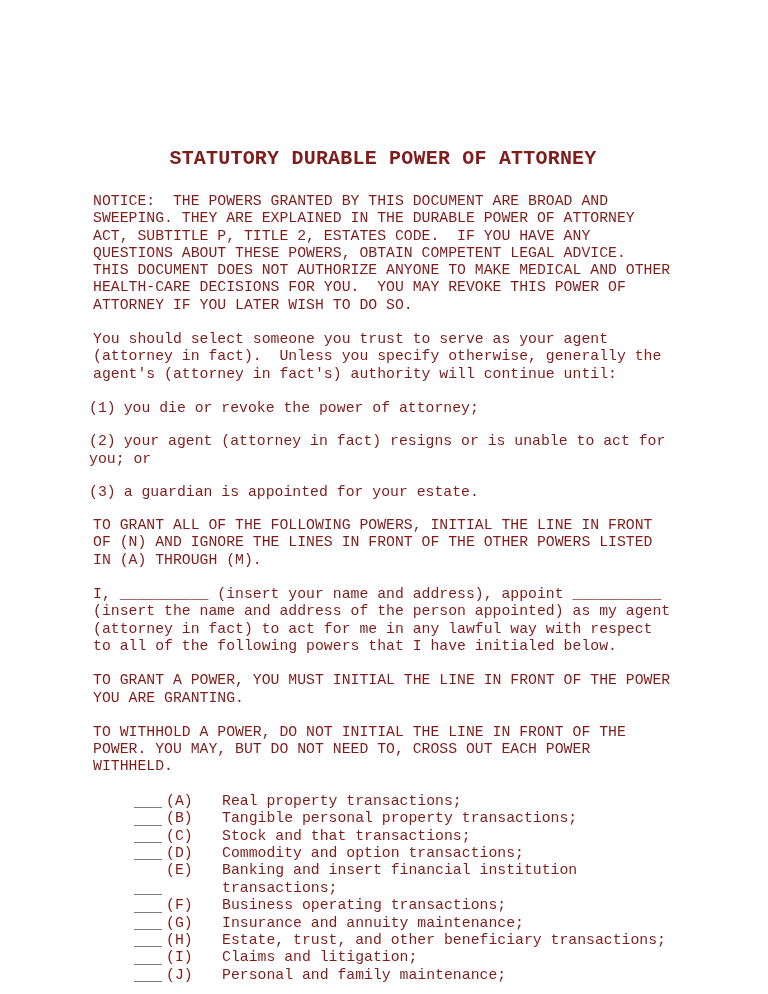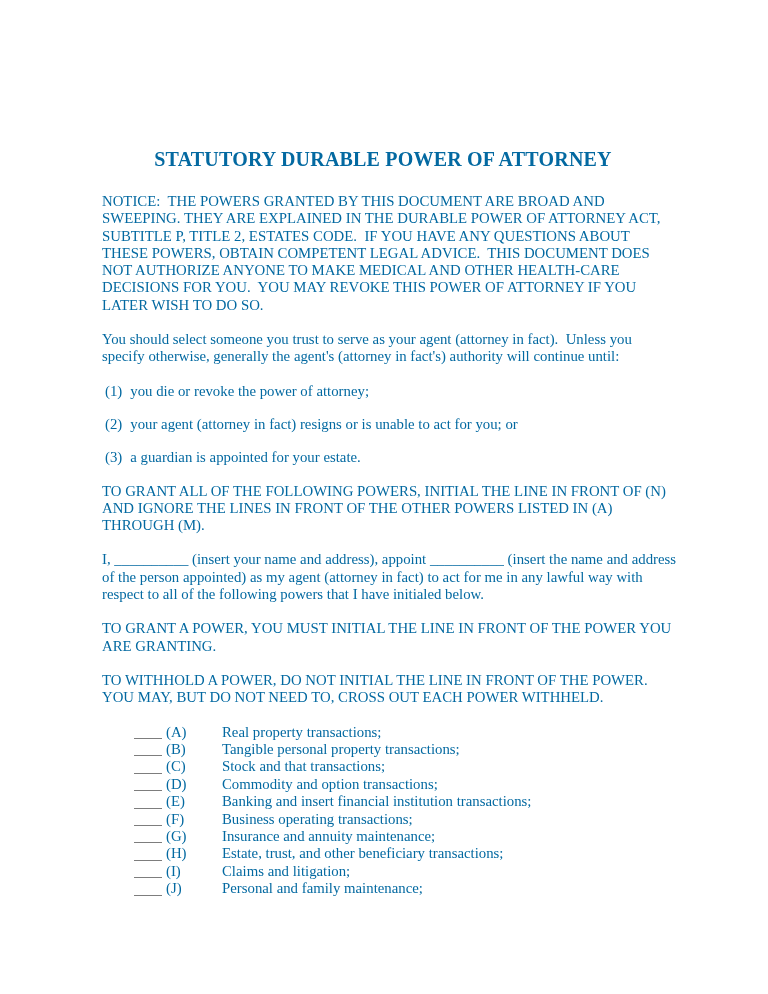--- a/index.html
+++ b/index.html
@@ -6,44 +6,44 @@
     margin: 0;
     padding: 0;
     background: #ffffff;
   }
   .page {
     position: relative;
     width: 768px;
     height: 994px;
     background: #ffffff;
     overflow: hidden;
-    font-family: Liberation Serif, serif;
-    color: #0369a1;
+    font-family: Liberation Mono, monospace;
+    color: #7f1d1d;
   }
   .content {
     width: 588px;
     margin-left: 89px;
     padding-top: 146px;
     font-size: 14.8px;
     line-height: 17.3px;
   }
   .doc-title {
     font-size: 20px;
     font-weight: bold;
     text-align: center;
     line-height: 26px;
     letter-spacing: 0.2px;
     margin: 0 0 21px 0;
   }
   p.para {
-    margin: 0 0 17px 13px;
+    margin: 0 0 17px 4px;
     white-space: pre-wrap;
   }
   p.cond {
-    margin: 0 0 16px 16px;
+    margin: 0 0 16px 0;
     white-space: pre-wrap;
   }
   .cond-label {
     margin-right: 8px;
   }
   .appointment .blank {
     white-space: pre;
     letter-spacing: 0;
   }
   .powers {

